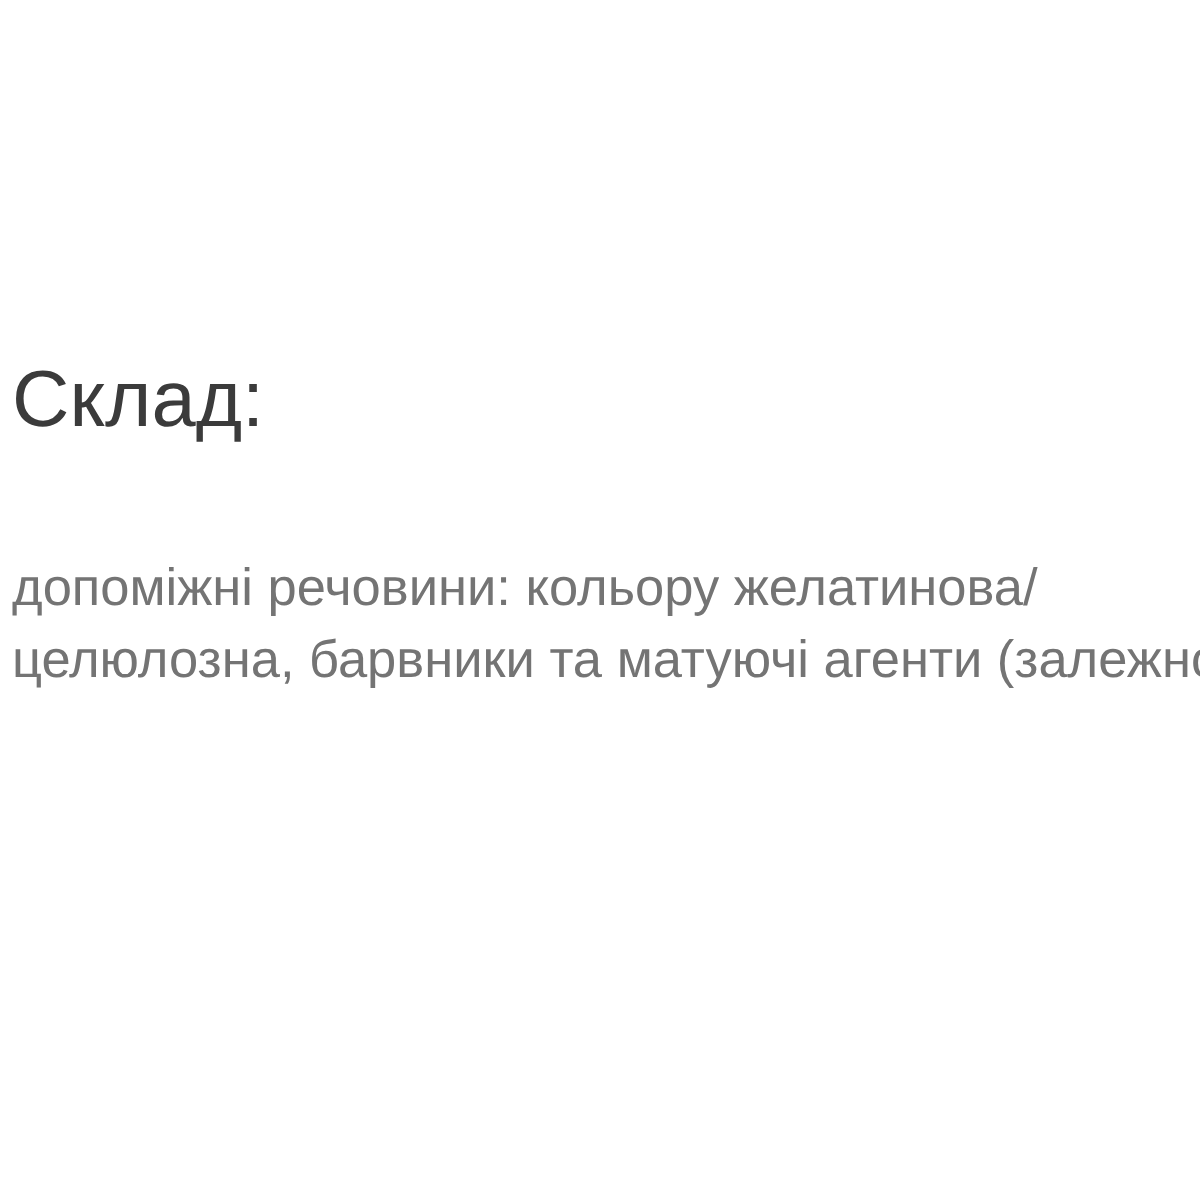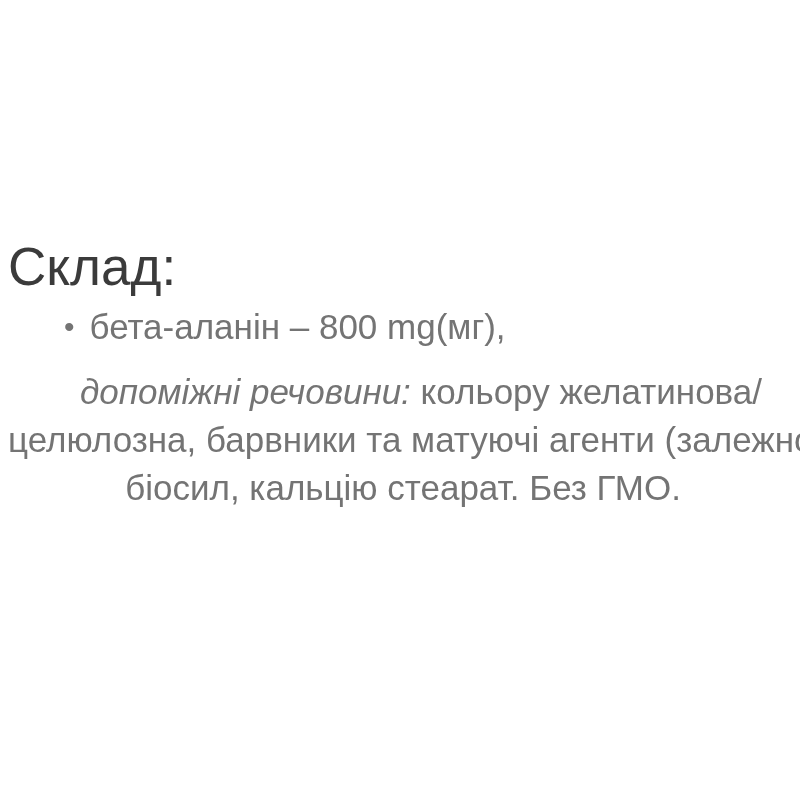--- a/index.html
+++ b/index.html
@@ -6,21 +6,20 @@
     margin: 0;
     padding: 0;
   }
   .page {
     position: relative;
     width: 800px;
     height: 800px;
     background: var(--page-bg, #ffffff);
     overflow: hidden;
     font-family: "Liberation Sans", sans-serif;
-    text-align: center;
   }
   .heading {
     position: absolute;
     left: 8px;
     top: 240px;
     font-size: 53px;
     line-height: 53px;
     font-weight: 400;
     color: var(--heading-color, #3b3b3b);
     white-space: nowrap;
@@ -47,34 +46,28 @@
     top: 368px;
     width: 790px;
     font-size: 35px;
     line-height: 48px;
     color: var(--body-color, #747474);
   }
   .paragraph .line {
     white-space: nowrap;
   }
   .paragraph .seg-italic {
-    font-style: italic;
-    margin-left: 36px;
   }
 </style>
 </head>
 <body>
 
 <div class="page">
 
   <div class="heading">Склад:</div>
 
-  <div class="bullet-line">
-    <span class="bullet-marker">•</span><span>бета-аланін – 800 mg(мг),</span>
-  </div>
 
   <div class="paragraph">
       <div class="line"><span class="seg-italic">допоміжні речовини:</span><span class="seg-regular"> кольору желатинова/</span></div>
       <div class="line"><span class="seg-regular">целюлозна, барвники та матуючі агенти (залежно</span></div>
-      <div class="line"><span class="seg-regular">біосил, кальцію стеарат. Без ГМО.</span></div>
     </div>
 
 </div>
 
 </body></html>

